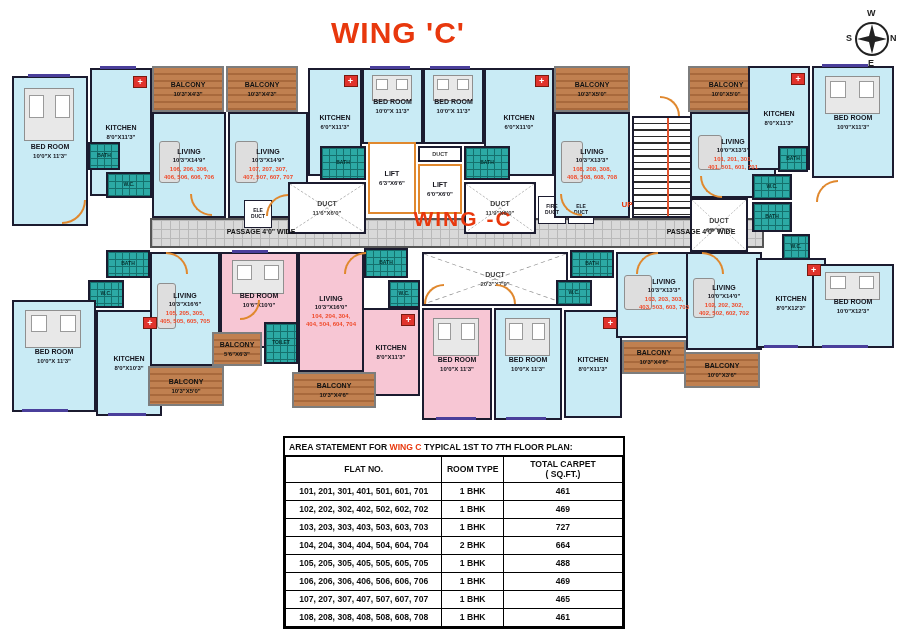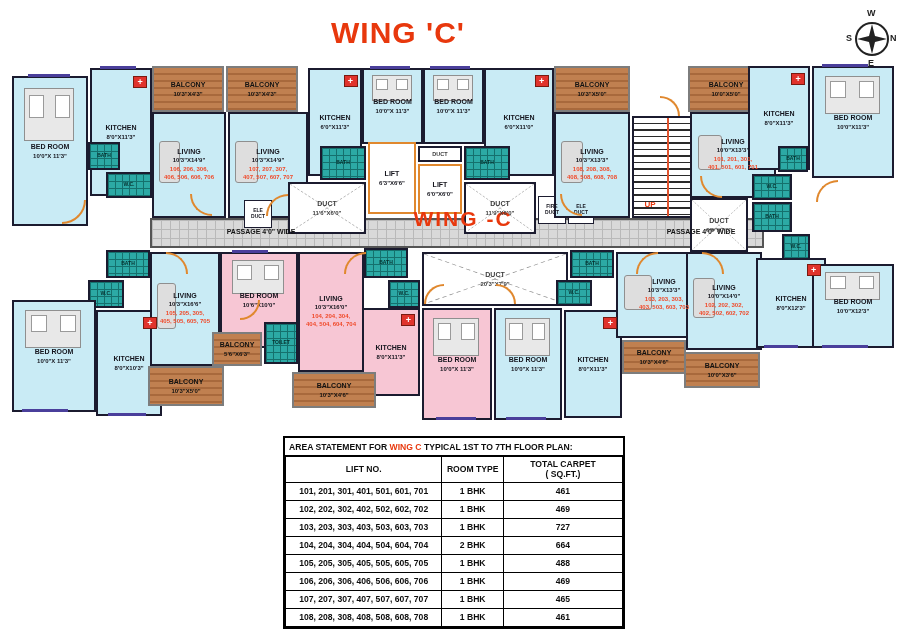--- a/index.html
+++ b/index.html
@@ -275,21 +275,21 @@
       <div class="pi t-room" style="left: 554px; top: 112px; width: 76px; height: 106px;">
         <div class="furn f-sofa"></div>
         <div class="lw">
           <div class="l1">LIVING</div>
           <div class="l2">10'3"X13'3"</div>
           <div class="fl">108, 208, 308,
 408, 508, 608, 708</div>
         </div>
       </div>
       <div class="pi t-stair" style="left: 632px; top: 116px; width: 72px; height: 102px;"></div>
-      <div class="pi t-ptextup" style="left: 637px; top: 198px; width: 26px; height: 14px;">
+      <div class="pi t-ptextup" style="left: 614px; top: 198px; width: 26px; height: 14px;">
         <div class="lw">
           <div class="l1">UP</div>
         </div>
       </div>
       <div class="pi t-balcony" style="left: 688px; top: 66px; width: 76px; height: 46px;">
         <div class="lw">
           <div class="l1">BALCONY</div>
           <div class="l2">10'0"X5'0"</div>
         </div>
       </div>
@@ -552,21 +552,21 @@
       <span>AREA STATEMENT FOR </span><span class="red">WING C</span><span> TYPICAL 1ST  TO 7TH  FLOOR PLAN:</span>
     </div>
     <table>
       <colgroup>
           <col style="width:158px">
           <col style="width:62px">
           <col style="width:120px">
         </colgroup>
       <thead>
         <tr>
-          <th>LIFT NO.</th>
+          <th>FLAT NO.</th>
           <th>ROOM TYPE</th>
           <th>TOTAL CARPET
 ( SQ.FT.)</th>
         </tr>
       </thead>
       <tbody id="at-body">
           <tr>
             <td>101, 201, 301, 401, 501, 601, 701</td>
             <td>1 BHK</td>
             <td>461</td>

